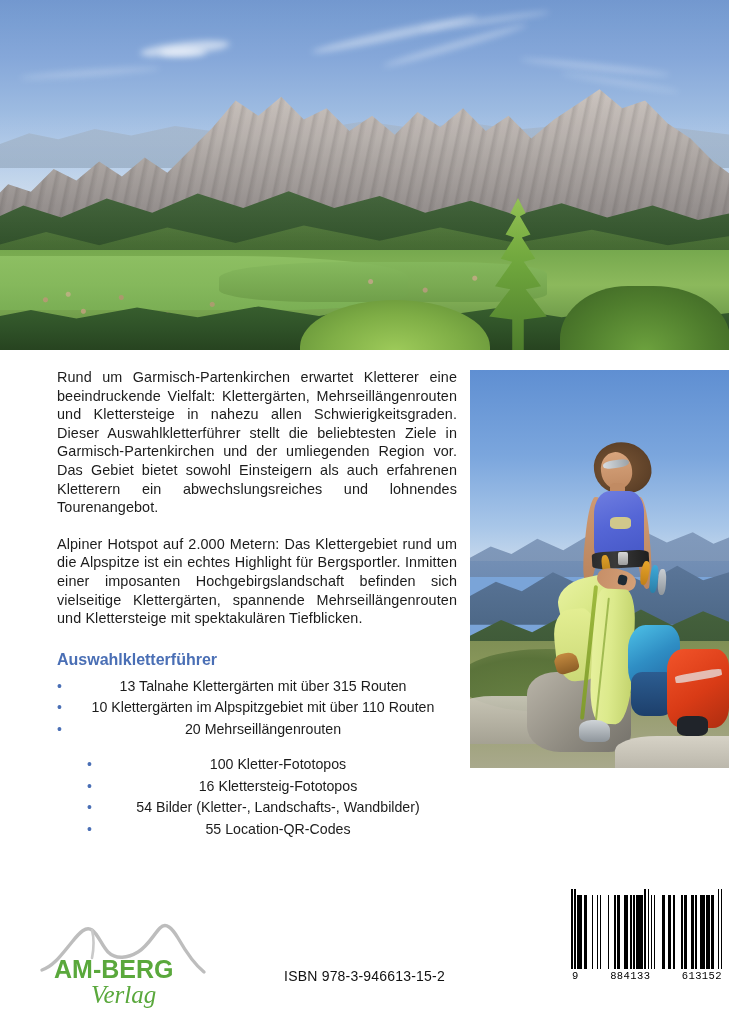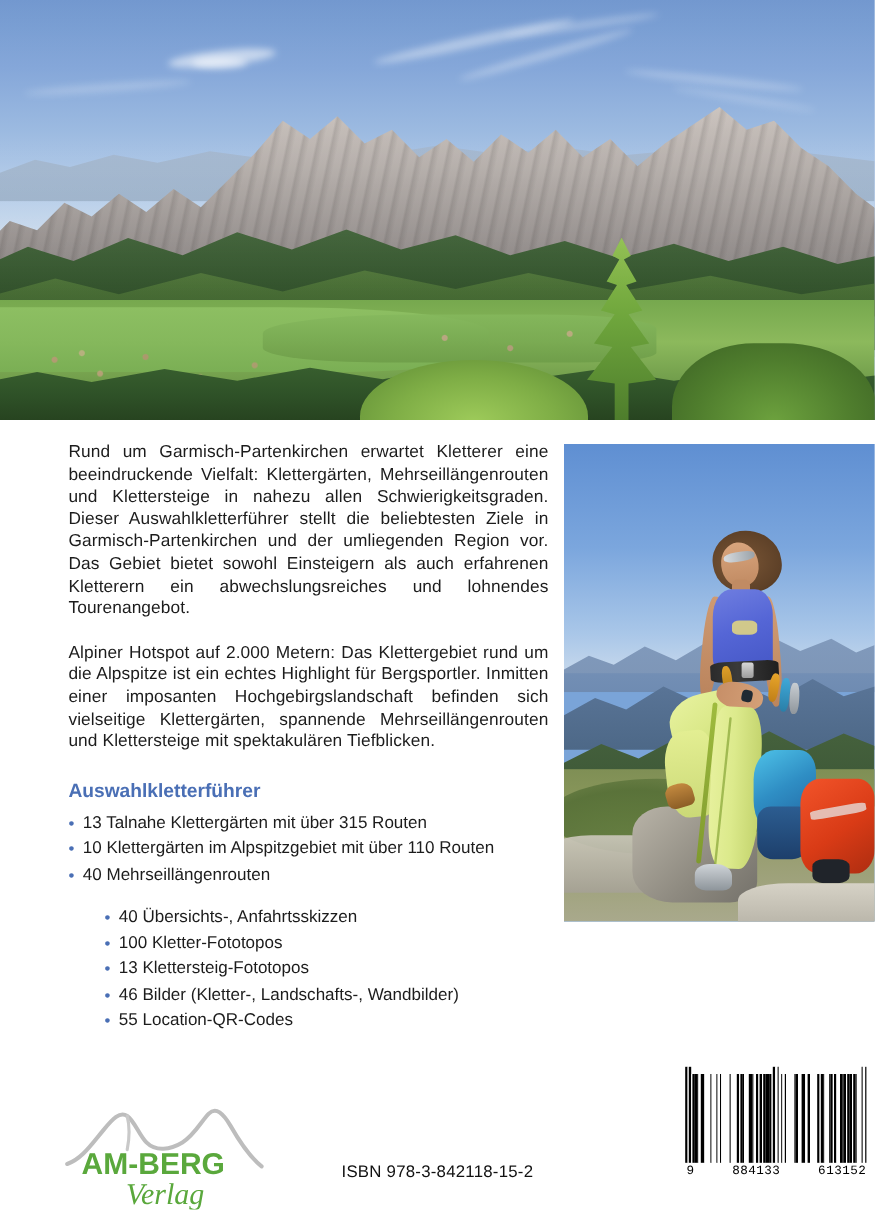--- a/index.html
+++ b/index.html
@@ -191,21 +191,21 @@
   .para:last-of-type { margin-bottom: 0; }
 
   .section-title {
     font-size: 16px;
     color: #4a6fb5;
     margin-top: 22px;
     margin-bottom: 6px;
     line-height: 20px;
   }
 
-  ul.bul { list-style: none; }
+  ul.bul { list-style: none; text-align: center; }
   ul.bul li {
     position: relative;
     font-size: 14.2px;
     line-height: 21.5px;
     color: #1c1c1c;
     padding-left: 12px;
   }
   ul.bul li::before {
     content: "\2022";
     position: absolute;
@@ -410,21 +410,21 @@
     transform: rotate(-10deg);
   }
   .pack-dark {
     position: absolute; left: 80%; top: 87%; width: 12%; height: 5%;
     background: #20242a; border-radius: 30%;
   }
 
   
   .logo {
     position: absolute;
-    left: 50px; top: 908px;
+    left: 36px; top: 908px;
     width: 180px; height: 100px;
   }
   .logo svg { display: block; }
 
   
   .isbn {
     position: absolute;
     left: 0; top: 968px;
     width: 729px;
     text-align: center;
@@ -489,28 +489,27 @@
 
   <div class="text-col">
     <p class="para">Rund um Garmisch-Partenkirchen erwartet Kletterer eine beeindruckende Vielfalt: Klettergärten, Mehrseillängenrouten und Klettersteige in nahezu allen Schwierigkeitsgraden. Dieser Auswahlkletterführer stellt die beliebtesten Ziele in Garmisch-Partenkirchen und der umliegenden Region vor. Das Gebiet bietet sowohl Einsteigern als auch erfahrenen Kletterern ein abwechslungsreiches und lohnendes Tourenangebot.</p>
     <p class="para">Alpiner Hotspot auf 2.000 Metern: Das Klettergebiet rund um die Alpspitze ist ein echtes Highlight für Bergsportler. Inmitten einer imposanten Hochgebirgslandschaft befinden sich vielseitige Klettergärten, spannende Mehrseillängenrouten und Klettersteige mit spektakulären Tiefblicken.</p>
 
     <h2 class="section-title">Auswahlkletterführer</h2>
 
     <ul class="bul">
       <li>13 Talnahe Klettergärten mit über 315 Routen</li>
       <li>10 Klettergärten im Alpspitzgebiet mit über 110 Routen</li>
-      <li>40 Mehrseillängenrouten</li>
+      <li>20 Mehrseillängenrouten</li>
     </ul>
 
     <ul class="bul sub-list">
-      <li>40 Übersichts-, Anfahrtsskizzen</li>
       <li>100 Kletter-Fototopos</li>
-      <li>13 Klettersteig-Fototopos</li>
-      <li>46 Bilder (Kletter-, Landschafts-, Wandbilder)</li>
+      <li>16 Klettersteig-Fototopos</li>
+      <li>54 Bilder (Kletter-, Landschafts-, Wandbilder)</li>
       <li>55 Location-QR-Codes</li>
     </ul>
   </div>
 
   <div class="climber-photo">
     <div class="cl-sky"></div>
     <div class="cl-range-far"></div>
     <div class="cl-range-mid"></div>
     <div class="cl-range-near"></div>
     <div class="cl-ground"></div>
@@ -555,21 +554,21 @@
     <svg width="180" height="100" viewBox="0 0 180 100">
       <path d="M6 62 C18 58, 26 46, 36 34 C44 24, 50 18, 56 22 C62 26, 66 38, 72 44
                C80 52, 92 50, 102 44 C112 38, 118 26, 124 20 C130 14, 136 20, 142 30
                C150 44, 158 56, 168 64" fill="none" stroke="#bdbdbd" stroke-width="3.4" stroke-linecap="round" stroke-linejoin="round"></path>
       <path d="M56 22 C58 30, 58 40, 56 50" fill="none" stroke="#c9c9c9" stroke-width="2.6" stroke-linecap="round"></path>
       <text x="18" y="70" font-family="'Liberation Sans', sans-serif" font-size="25" font-weight="bold" fill="#5aa83c">AM-BERG</text>
       <text x="55" y="95" font-family="'Liberation Serif', serif" font-size="25" font-style="italic" fill="#5aa83c">Verlag</text>
     </svg>
   </div>
 
-  <div class="isbn">ISBN 978-3-842118-15-2</div>
+  <div class="isbn">ISBN 978-3-946613-15-2</div>
 
   <div class="barcode-box">
     <div class="bars" id="bars">
         <span style="width:1.6px;height:80px;background:#000"></span>
         <span style="width:1.6px;height:80px;background:#fff"></span>
         <span style="width:1.6px;height:80px;background:#000"></span>
         <span style="width:1.6px;height:74px;background:#fff"></span>
         <span style="width:1.6px;height:74px;background:#000"></span>
         <span style="width:1.6px;height:74px;background:#000"></span>
         <span style="width:1.6px;height:74px;background:#000"></span>

